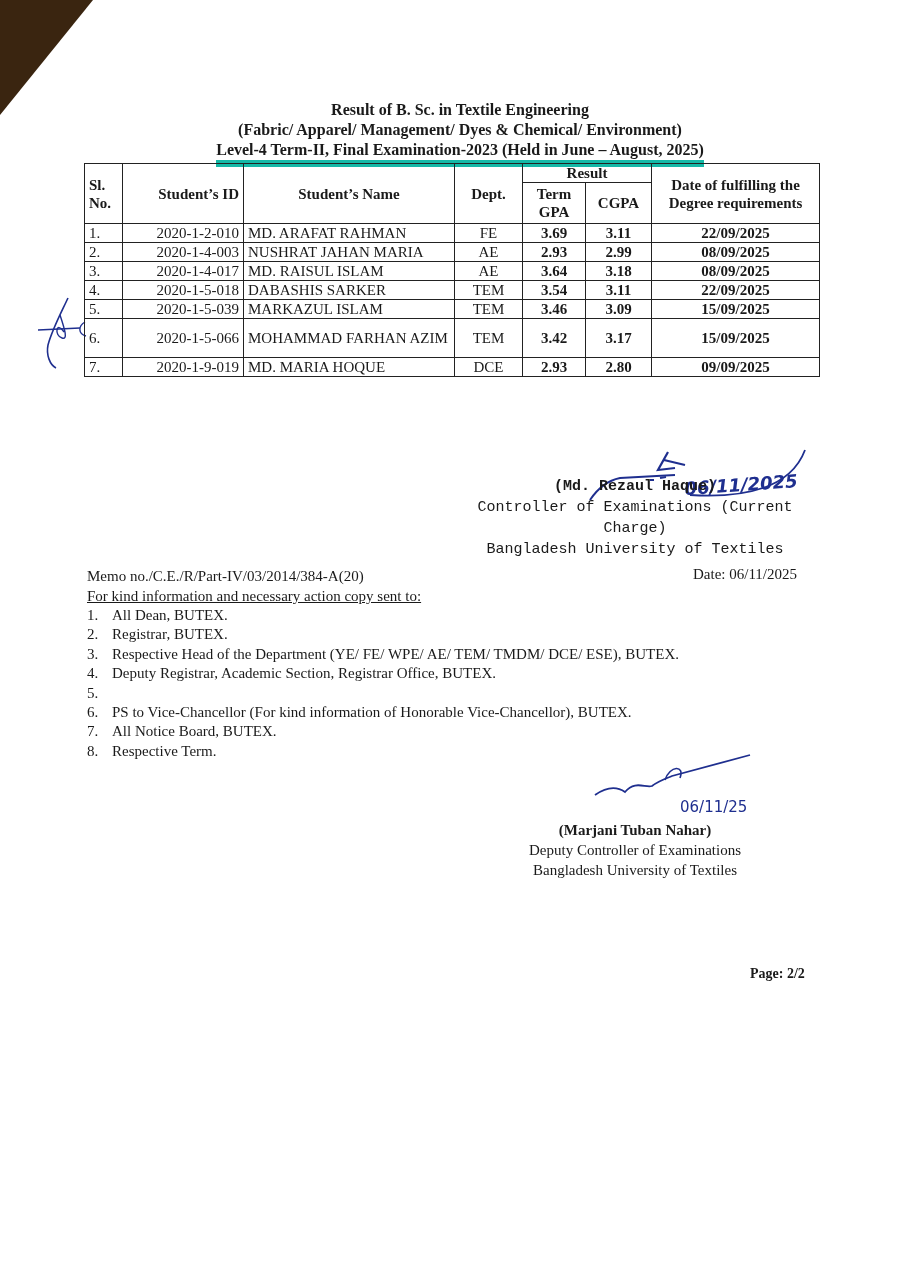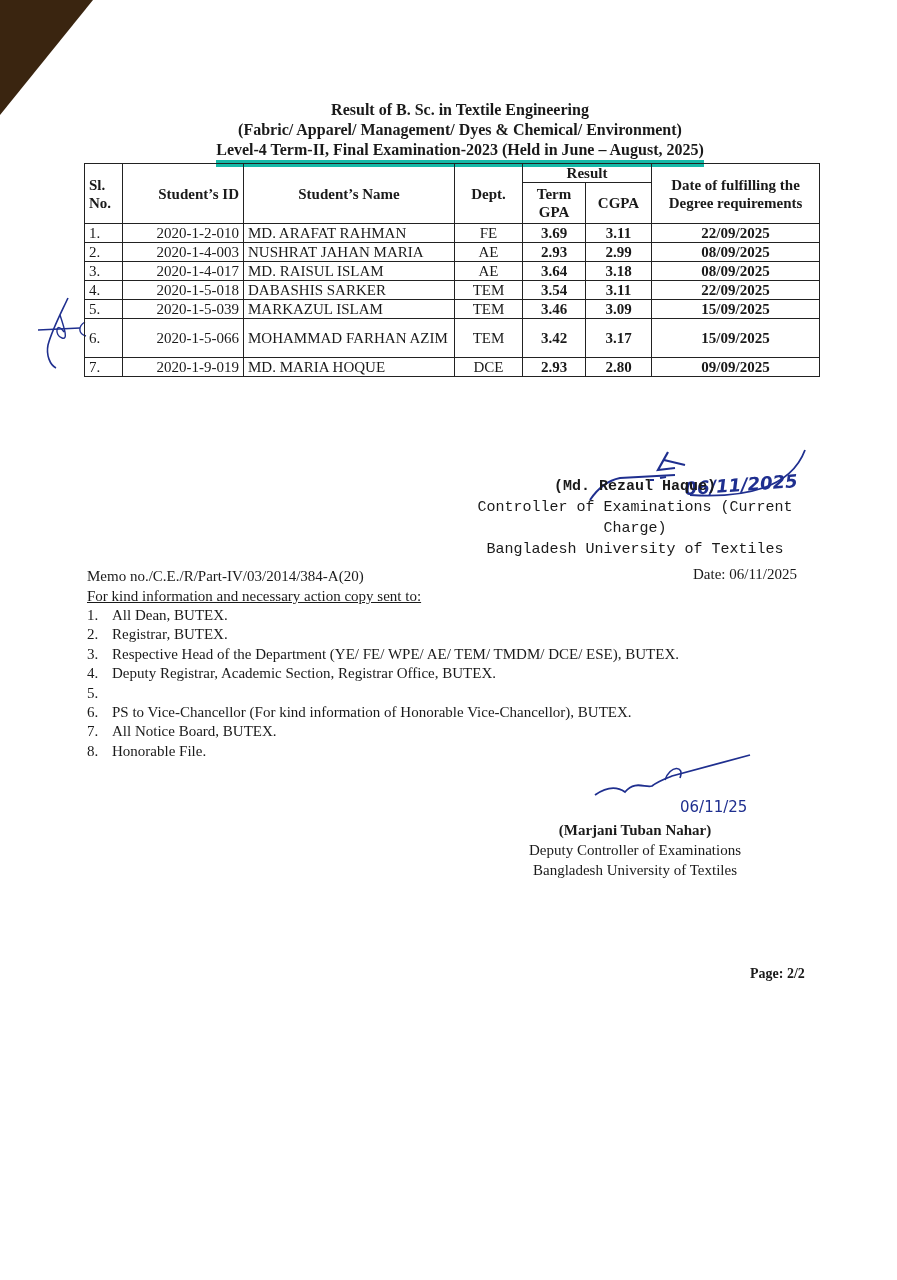--- a/index.html
+++ b/index.html
@@ -209,21 +209,21 @@
     <li>
       <span class="num">6.</span>
       <span>PS to Vice-Chancellor (For kind information of Honorable Vice-Chancellor), BUTEX.</span>
     </li>
     <li>
       <span class="num">7.</span>
       <span>All Notice Board, BUTEX.</span>
     </li>
     <li>
       <span class="num">8.</span>
-      <span>Honorable File.</span>
+      <span>Respective Term.</span>
     </li>
   </ol>
 
 <svg class="sig2" viewBox="0 0 180 75">
   <path d="M15 45 C25 38 35 35 45 42 C55 30 65 38 72 36 C80 30 88 28 92 26 L170 5" stroke="#1f2f8f" stroke-width="1.8" fill="none"></path>
   <path d="M85 30 C90 15 105 15 100 28" stroke="#1f2f8f" stroke-width="1.6" fill="none"></path>
   <text x="100" y="62" font-family="DejaVu Sans, sans-serif" font-size="15" fill="#1f2f8f">06/11/25</text>
 </svg>
 
 <div class="signer2">

